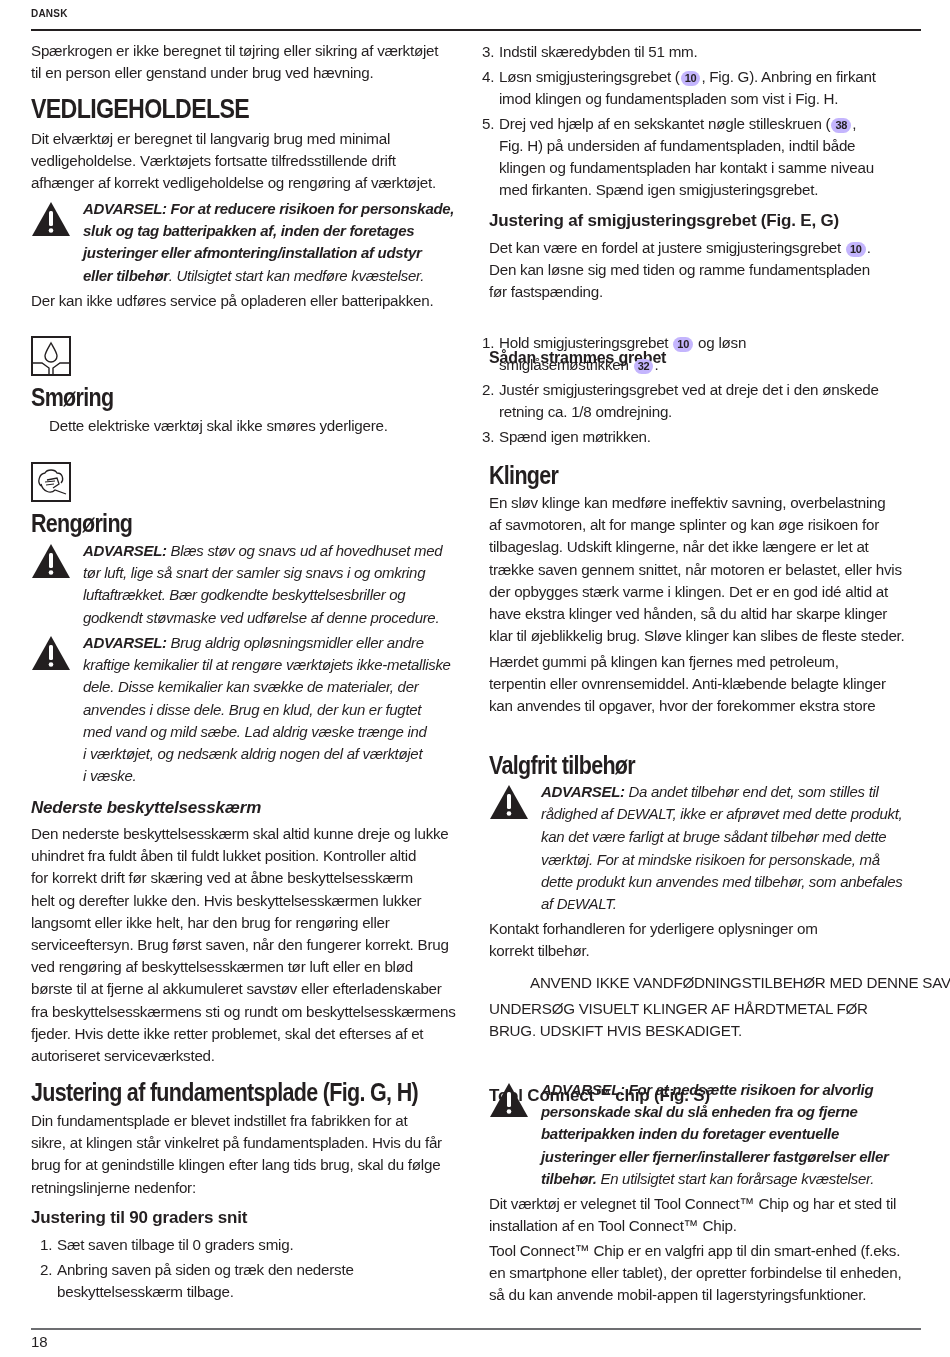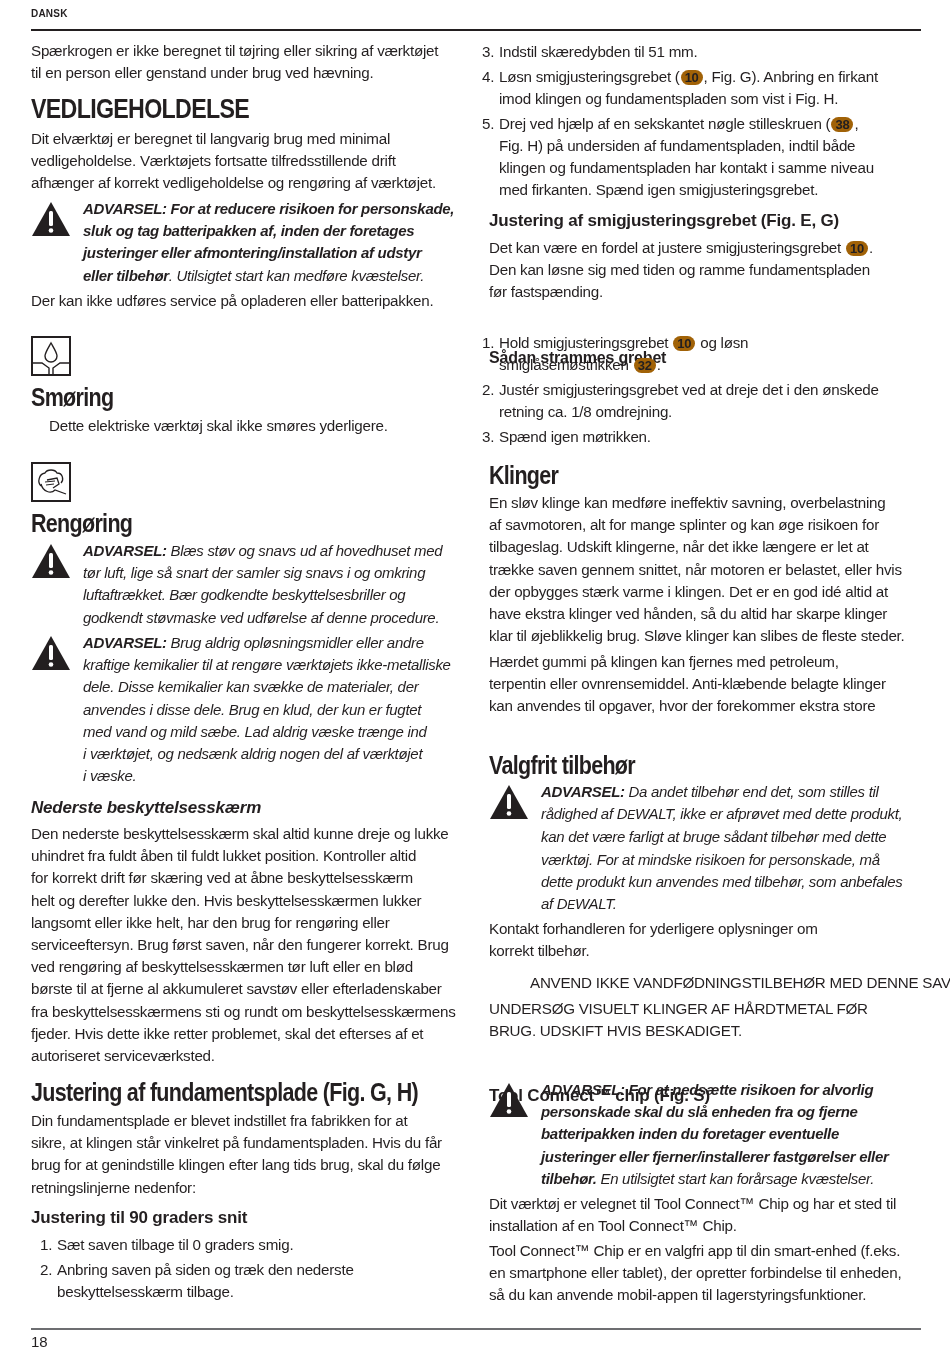--- a/index.html
+++ b/index.html
@@ -20,21 +20,21 @@
   .h1 { font-family: "Liberation Sans", sans-serif; font-weight: bold; font-size: 25px; letter-spacing: -0.8px; transform: scaleX(0.86); transform-origin: left; line-height: 30px; white-space: nowrap; }
   .h2 { font-weight: bold; font-size: 17px; line-height: 22px; letter-spacing: -0.2px; white-space: nowrap; }
   .warn { position: absolute; left: 0; right: -10px; }
   .warn-icon { position: absolute; left: 0; top: 3px; width: 40px; height: 36px; }
   .warn-text { margin-left: 52px; font-size: 15px; line-height: 22.2px; font-style: italic; letter-spacing: -0.3px; white-space: nowrap; }
   .warn-text .b { font-weight: bold; }
   .sq-icon { position: absolute; left: 0; width: 40px; height: 40px; border: 2px solid #231f20; }
   ol.steps { list-style: none; }
   ol.steps li { position: relative; padding-left: 26px; font-size: 15.2px; line-height: 22.2px; letter-spacing: -0.25px; white-space: nowrap; margin-bottom: 2.5px; }
   ol.steps li .n { position: absolute; left: 9px; top: 0; }
-  .badge { display: inline-block; background: #a16207; border-radius: 9px; font-weight: bold; font-size: 13px; line-height: 15px; padding: 0 4px; margin: 0 1px; }
+  .badge { display: inline-block; background: #c4b5fd; border-radius: 9px; font-weight: bold; font-size: 11px; line-height: 15px; padding: 0 4px; margin: 0 1px; }
   .sc { font-size: 12px; }
 </style>
 </head>
 <body>
 
 <div class="header-lang">DANSK</div>
 <div class="header-rule"></div>
 
 <div class="col col-left" style="top:0;">
 

